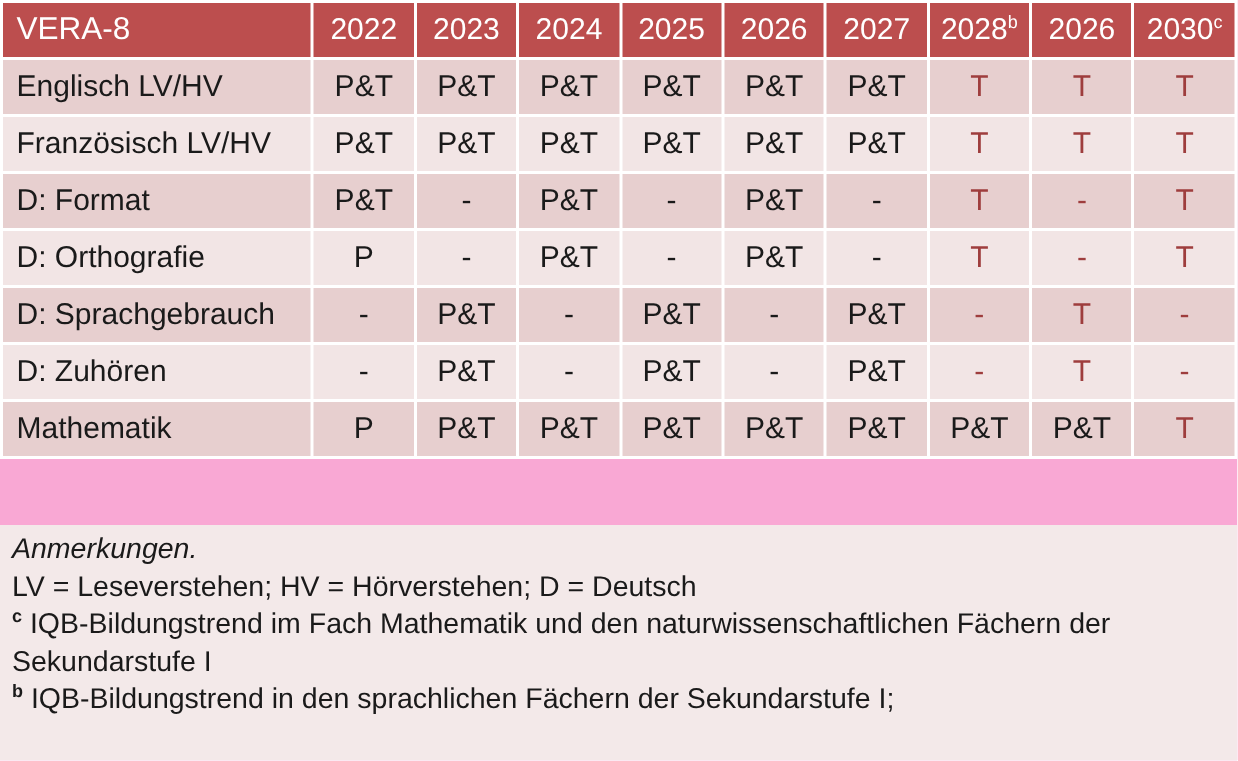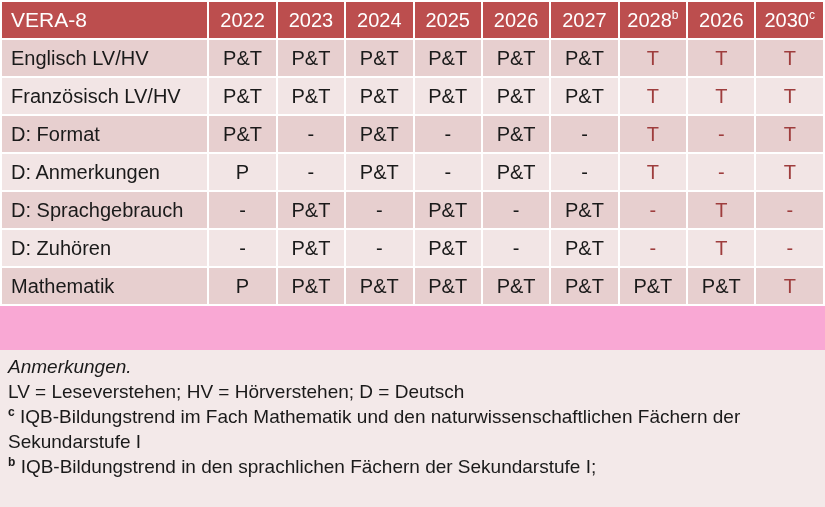--- a/index.html
+++ b/index.html
@@ -121,21 +121,21 @@
           <td class="val">-</td>
           <td class="val">P&amp;T</td>
           <td class="val">-</td>
           <td class="val">P&amp;T</td>
           <td class="val">-</td>
           <td class="val red">T</td>
           <td class="val red">-</td>
           <td class="val red">T</td>
         </tr>
         <tr class="band-light">
-          <td class="label">D: Anmerkungen</td>
+          <td class="label">D: Orthografie</td>
           <td class="val">P</td>
           <td class="val">-</td>
           <td class="val">P&amp;T</td>
           <td class="val">-</td>
           <td class="val">P&amp;T</td>
           <td class="val">-</td>
           <td class="val red">T</td>
           <td class="val red">-</td>
           <td class="val red">T</td>
         </tr>

